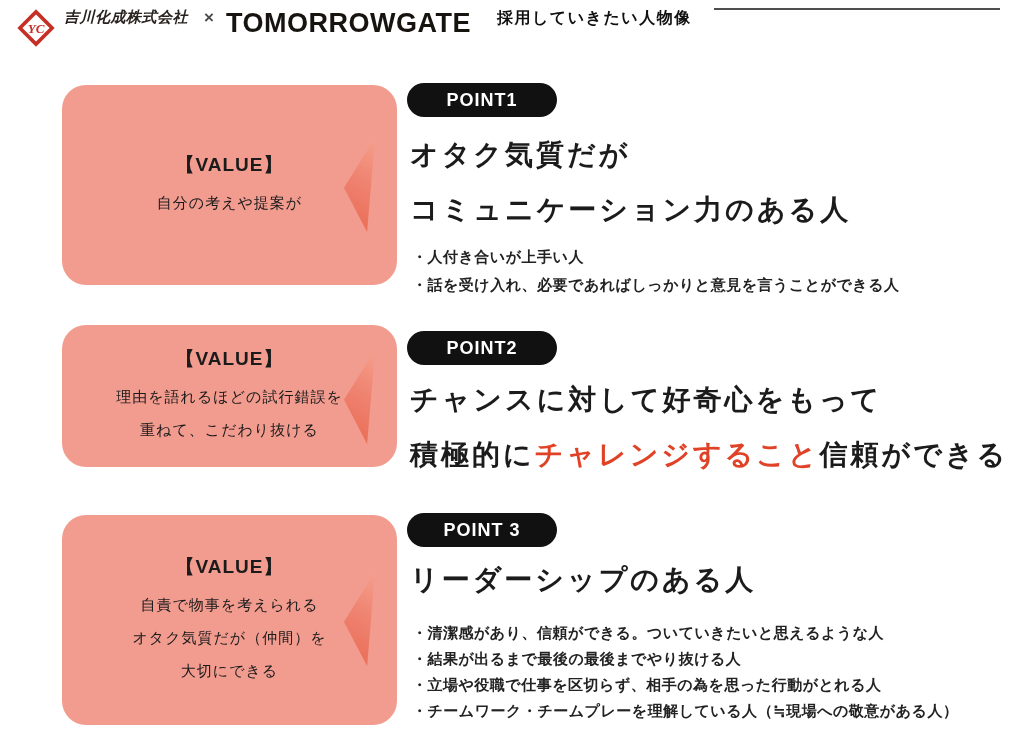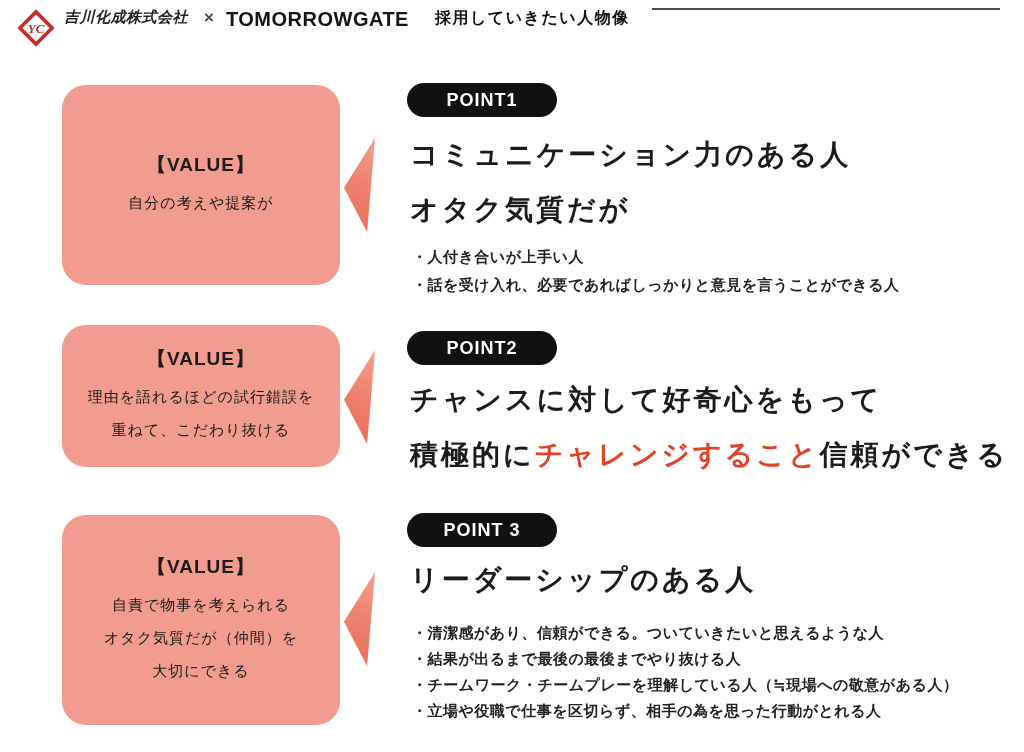--- a/index.html
+++ b/index.html
@@ -6,26 +6,26 @@
   .page{
     position:relative;width:1024px;height:752px;background:#ffffff;overflow:hidden;
     font-family:"Liberation Sans","DejaVu Sans",sans-serif;color:#1b1b1b;
   }
   
   .header{position:absolute;top:8px;left:16px;right:24px;height:46px;display:flex;align-items:flex-start;}
   .logo{flex:0 0 auto;width:40px;height:40px;}
   .logo svg{display:block;}
   .company{font-size:15px;font-weight:bold;font-style:italic;color:#29231f;margin-left:8px;letter-spacing:0.5px;white-space:nowrap;}
   .xsep{margin:0 12px 0 16px;font-size:17px;font-weight:bold;color:#4d4947;}
-  .partner{font-size:20px;font-weight:bold;color:#17130f;letter-spacing:0.5px;white-space:nowrap;}
+  .partner{font-size:27px;font-weight:bold;color:#17130f;letter-spacing:0.5px;white-space:nowrap;}
   .page-title{margin-left:26px;font-size:16px;font-weight:bold;color:#111;letter-spacing:1.5px;white-space:nowrap;}
   .rule{flex:1 1 auto;height:2px;background:#4e4e4e;margin-left:22px;}
   
   .value-box{
-    position:absolute;left:62px;width:278px;background:#F29B8F;border-radius:24px;
+    position:absolute;left:62px;width:335px;background:#F29B8F;border-radius:24px;
     display:flex;flex-direction:column;justify-content:center;align-items:center;
     text-align:center;color:#1b1b1b;
   }
   .vb1{top:85px;height:200px;}
   .vb2{top:325px;height:142px;}
   .vb3{top:515px;height:210px;}
   .value-title{font-size:19px;font-weight:bold;letter-spacing:1px;margin-bottom:8px;}
   .value-line{font-size:15px;font-weight:normal;letter-spacing:1px;line-height:33px;white-space:nowrap;}
   
   .arrow{
@@ -72,22 +72,22 @@
     <span class="rule"></span>
   </header>
 
   <div class="value-box vb1">
     <div class="value-title">【VALUE】</div>
     <div class="value-line">自分の考えや提案が</div>
   </div>
   <div class="arrow a1"></div>
   <div class="badge b1">POINT1</div>
   <div class="heading h1x">
+    <div>オタク気質だが</div>
     <div>コミュニケーション力のある人</div>
-    <div>オタク気質だが</div>
   </div>
   <div class="bullets bl1">
     <div>・人付き合いが上手い人</div>
     <div>・話を受け入れ、必要であればしっかりと意見を言うことができる人</div>
   </div>
 
   <div class="value-box vb2">
     <div class="value-title">【VALUE】</div>
     <div class="value-line">理由を語れるほどの試行錯誤を</div>
     <div class="value-line">重ねて、こだわり抜ける</div>
@@ -108,17 +108,17 @@
     <div class="value-line">大切にできる</div>
   </div>
   <div class="arrow a3"></div>
   <div class="badge b3">POINT 3</div>
   <div class="heading h3x">
     <div>リーダーシップのある人</div>
   </div>
   <div class="bullets bl3">
     <div>・清潔感があり、信頼ができる。ついていきたいと思えるような人</div>
     <div>・結果が出るまで最後の最後までやり抜ける人</div>
+    <div>・立場や役職で仕事を区切らず、相手の為を思った行動がとれる人</div>
     <div>・チームワーク・チームプレーを理解している人（≒現場への敬意がある人）</div>
-    <div>・立場や役職で仕事を区切らず、相手の為を思った行動がとれる人</div>
   </div>
 
 </div>
 
 </body></html>

